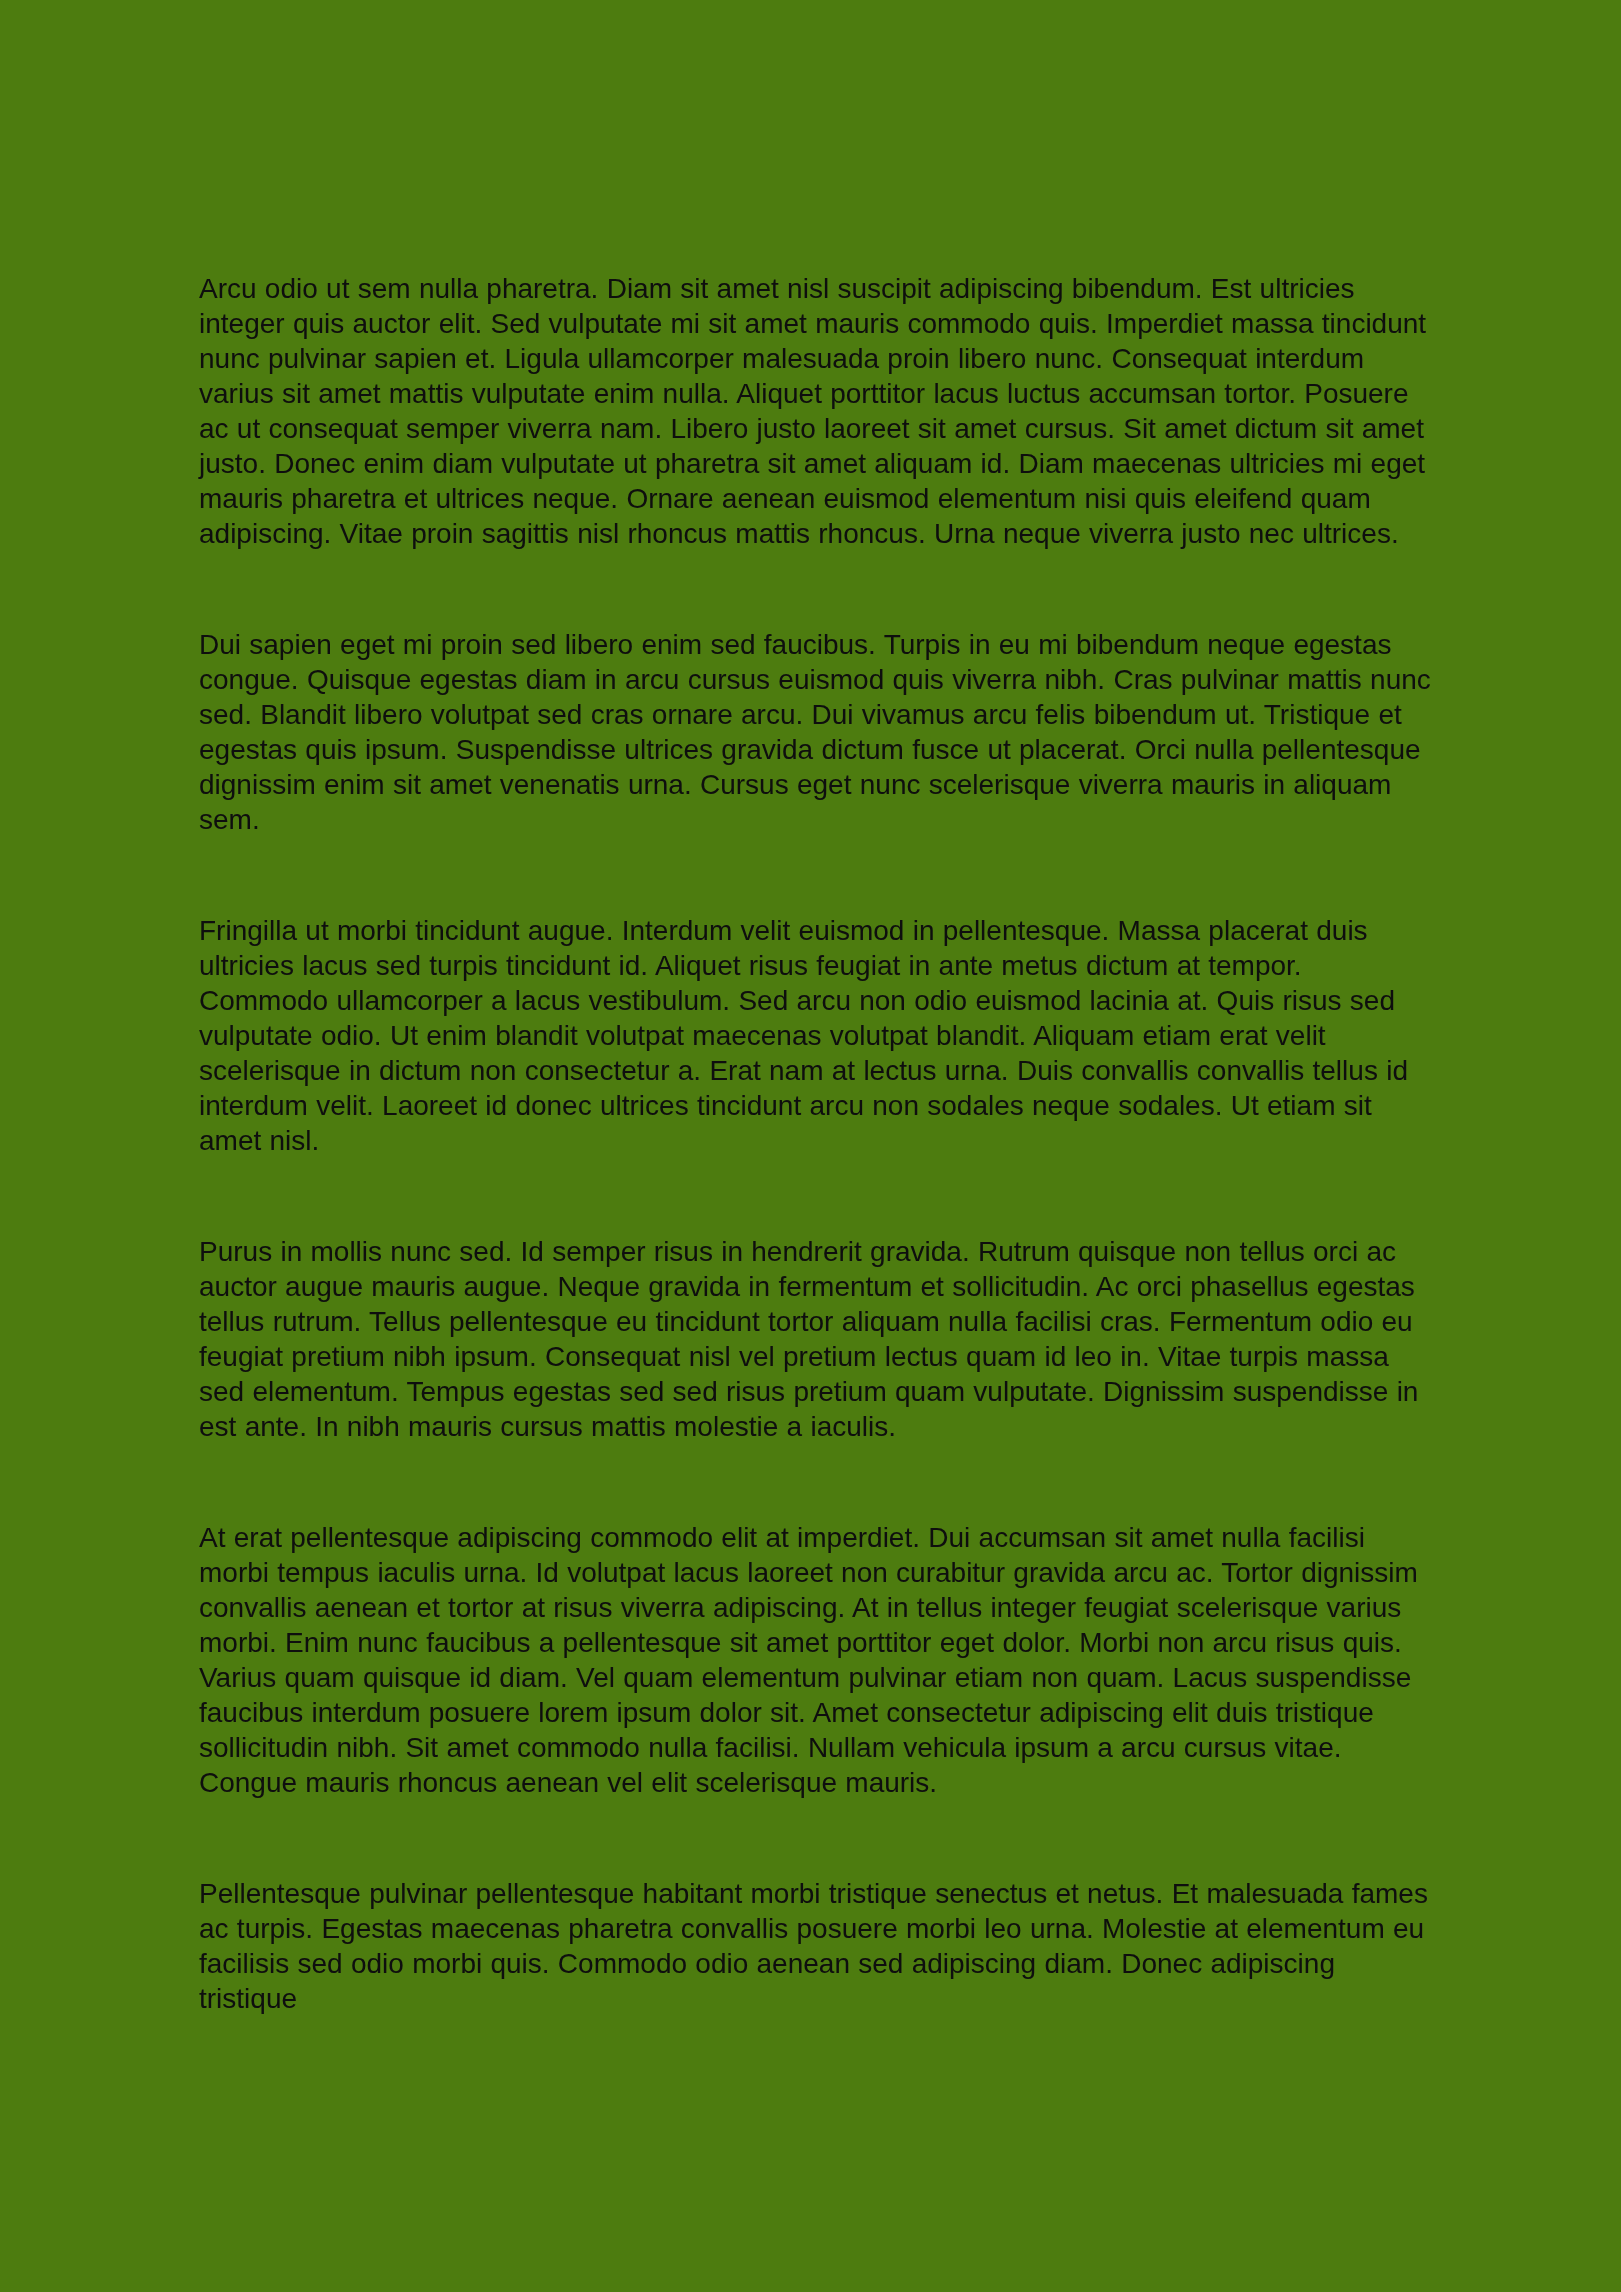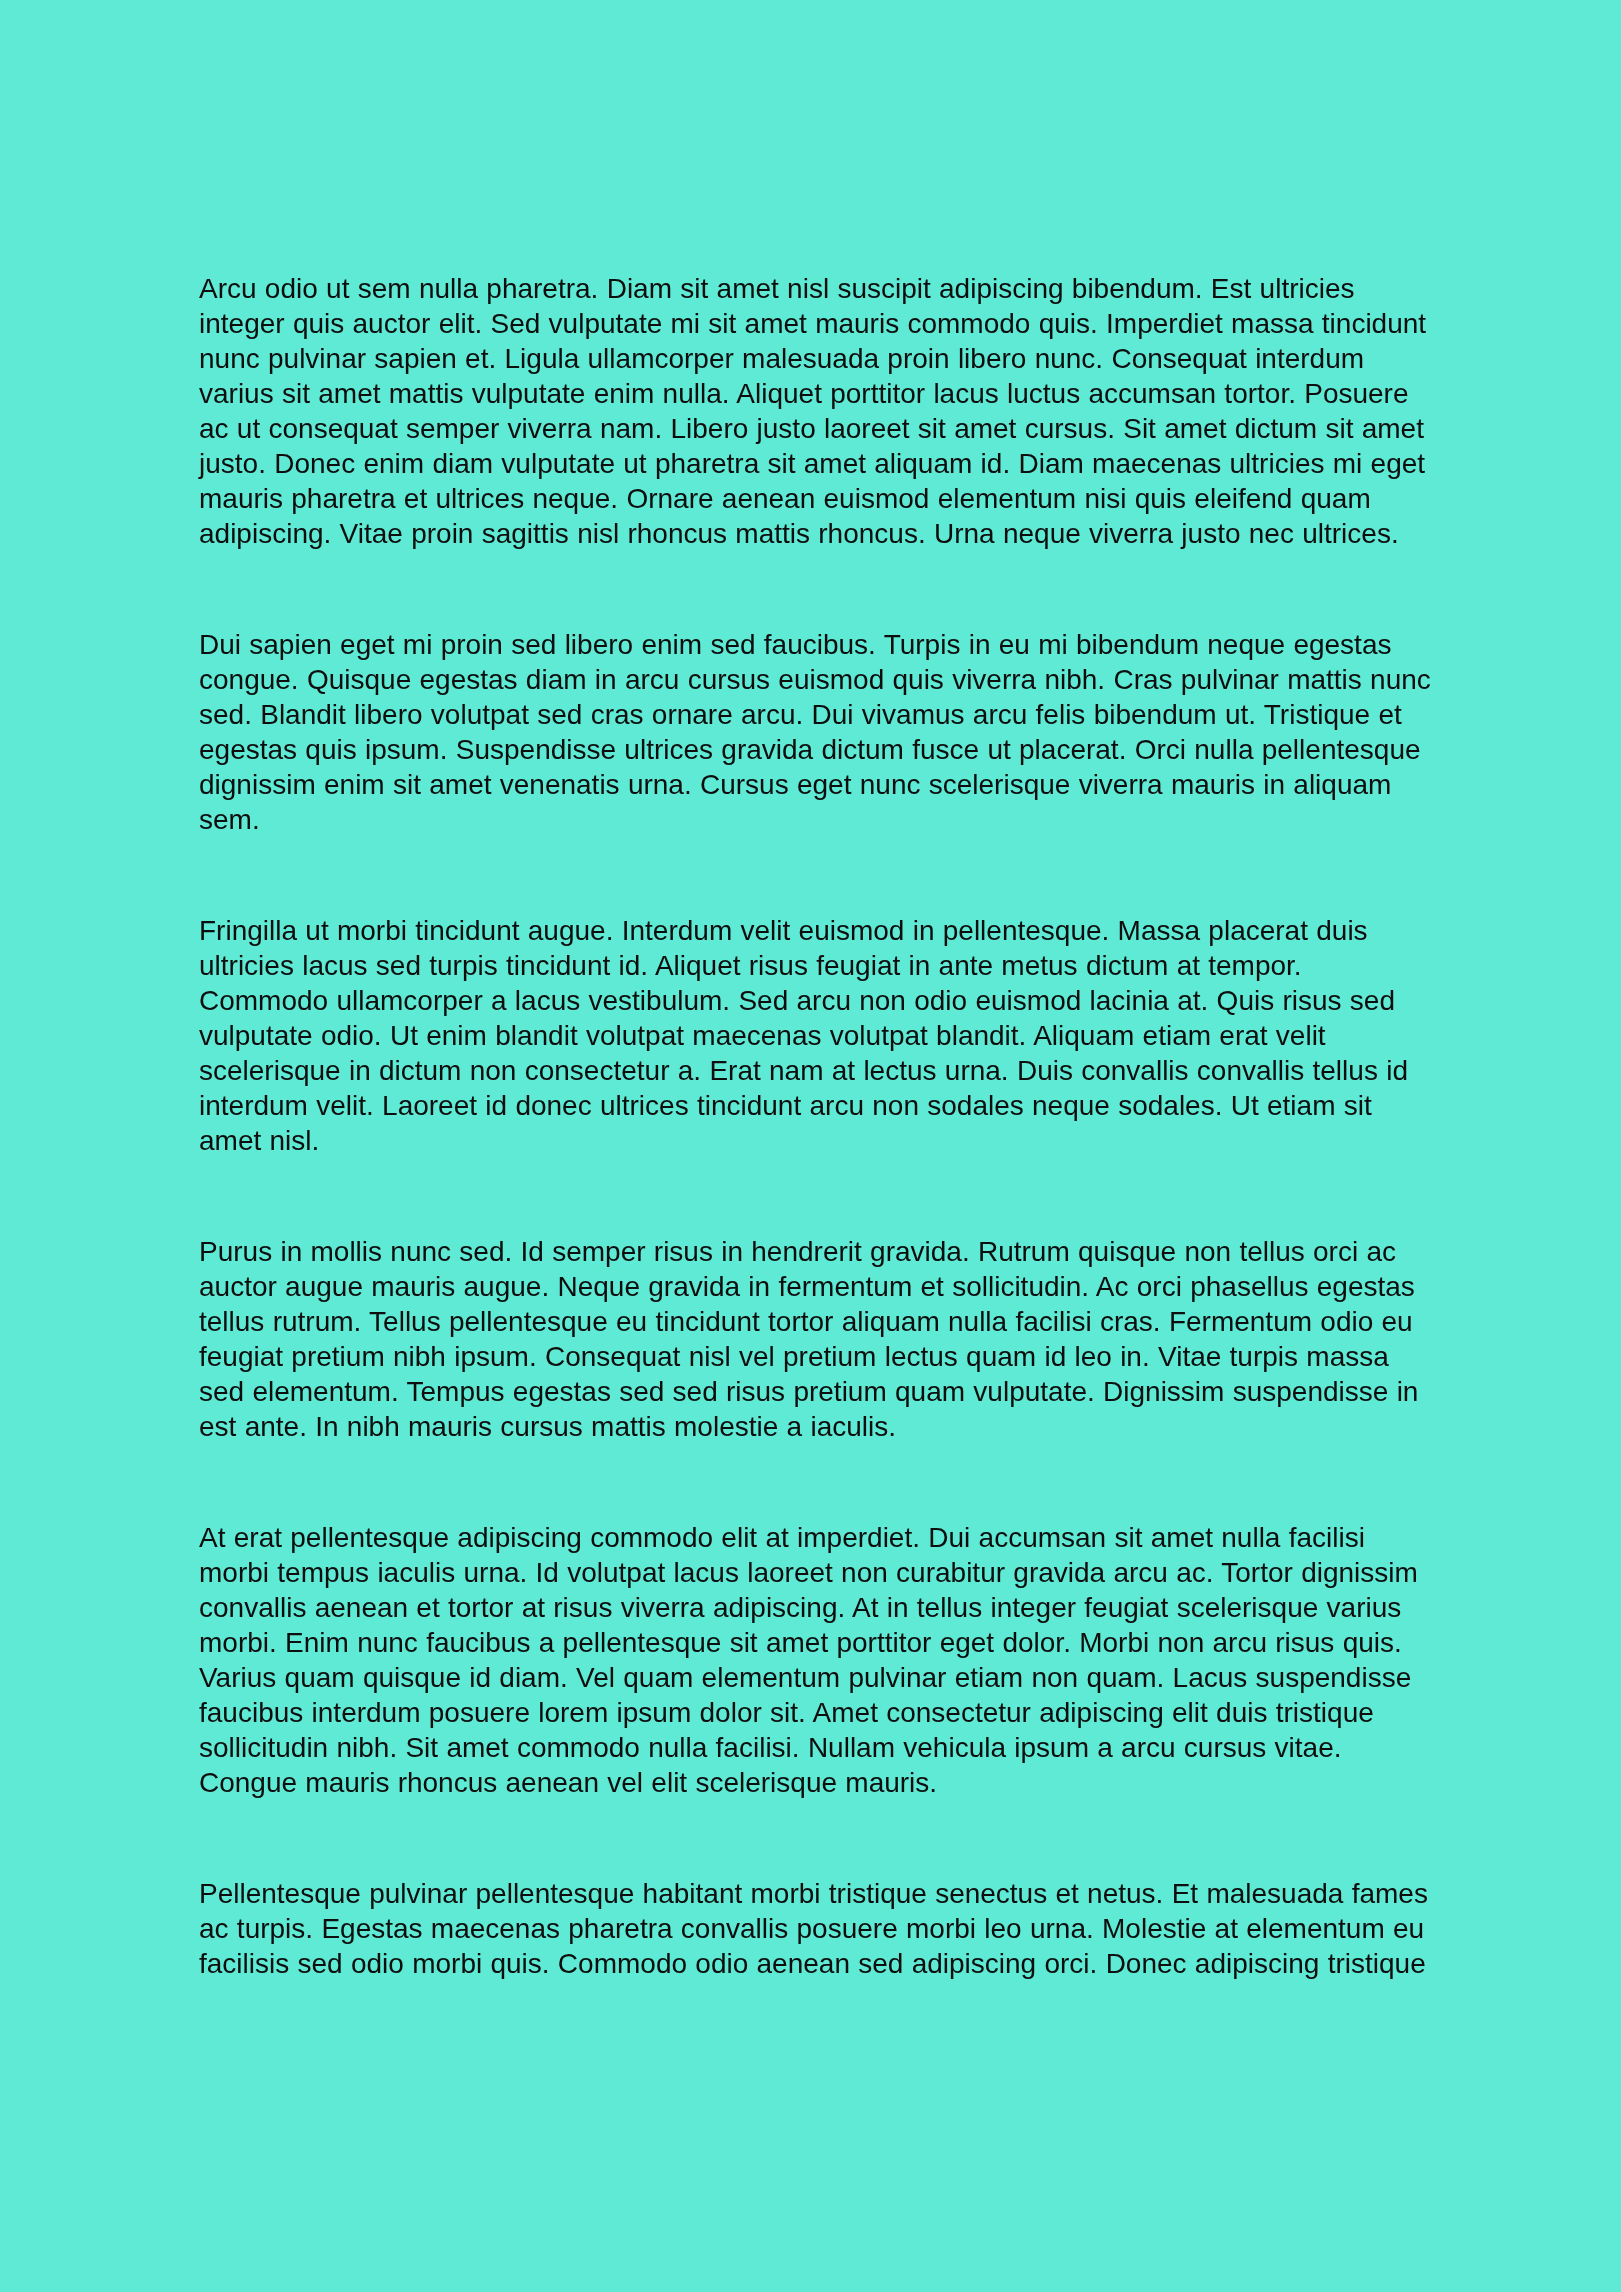--- a/index.html
+++ b/index.html
@@ -10,21 +10,21 @@
     body {
       width: 1621px;
       height: 2293px;
       overflow: hidden;
       font-family: "Liberation Sans", sans-serif;
     }
     .page {
       box-sizing: border-box;
       width: 1621px;
       height: 2293px;
-      background: #5eead4;
+      background: #4d7c0f;
       padding: 271px 190px 196px 199px;
     }
     .page p {
       margin: 0 0 76px 0;
       font-size: 28px;
       line-height: 35px;
       color: #0e0e0e;
       text-align: left;
       word-spacing: 0.5px;
     }
@@ -34,15 +34,15 @@
   </style>
 </head>
 <body>
 
 <div class="page">
   <p>Arcu odio ut sem nulla pharetra. Diam sit amet nisl suscipit adipiscing bibendum. Est ultricies integer quis auctor elit. Sed vulputate mi sit amet mauris commodo quis. Imperdiet massa tincidunt nunc pulvinar sapien et. Ligula ullamcorper malesuada proin libero nunc. Consequat interdum varius sit amet mattis vulputate enim nulla. Aliquet porttitor lacus luctus accumsan tortor. Posuere ac ut consequat semper viverra nam. Libero justo laoreet sit amet cursus. Sit amet dictum sit amet justo. Donec enim diam vulputate ut pharetra sit amet aliquam id. Diam maecenas ultricies mi eget mauris pharetra et ultrices neque. Ornare aenean euismod elementum nisi quis eleifend quam adipiscing. Vitae proin sagittis nisl rhoncus mattis rhoncus. Urna neque viverra justo nec ultrices.</p>
   <p>Dui sapien eget mi proin sed libero enim sed faucibus. Turpis in eu mi bibendum neque egestas congue. Quisque egestas diam in arcu cursus euismod quis viverra nibh. Cras pulvinar mattis nunc sed. Blandit libero volutpat sed cras ornare arcu. Dui vivamus arcu felis bibendum ut. Tristique et egestas quis ipsum. Suspendisse ultrices gravida dictum fusce ut placerat. Orci nulla pellentesque dignissim enim sit amet venenatis urna. Cursus eget nunc scelerisque viverra mauris in aliquam sem.</p>
   <p>Fringilla ut morbi tincidunt augue. Interdum velit euismod in pellentesque. Massa placerat duis ultricies lacus sed turpis tincidunt id. Aliquet risus feugiat in ante metus dictum at tempor. Commodo ullamcorper a lacus vestibulum. Sed arcu non odio euismod lacinia at. Quis risus sed vulputate odio. Ut enim blandit volutpat maecenas volutpat blandit. Aliquam etiam erat velit scelerisque in dictum non consectetur a. Erat nam at lectus urna. Duis convallis convallis tellus id interdum velit. Laoreet id donec ultrices tincidunt arcu non sodales neque sodales. Ut etiam sit amet nisl.</p>
   <p>Purus in mollis nunc sed. Id semper risus in hendrerit gravida. Rutrum quisque non tellus orci ac auctor augue mauris augue. Neque gravida in fermentum et sollicitudin. Ac orci phasellus egestas tellus rutrum. Tellus pellentesque eu tincidunt tortor aliquam nulla facilisi cras. Fermentum odio eu feugiat pretium nibh ipsum. Consequat nisl vel pretium lectus quam id leo in. Vitae turpis massa sed elementum. Tempus egestas sed sed risus pretium quam vulputate. Dignissim suspendisse in est ante. In nibh mauris cursus mattis molestie a iaculis.</p>
   <p>At erat pellentesque adipiscing commodo elit at imperdiet. Dui accumsan sit amet nulla facilisi morbi tempus iaculis urna. Id volutpat lacus laoreet non curabitur gravida arcu ac. Tortor dignissim convallis aenean et tortor at risus viverra adipiscing. At in tellus integer feugiat scelerisque varius morbi. Enim nunc faucibus a pellentesque sit amet porttitor eget dolor. Morbi non arcu risus quis. Varius quam quisque id diam. Vel quam elementum pulvinar etiam non quam. Lacus suspendisse faucibus interdum posuere lorem ipsum dolor sit. Amet consectetur adipiscing elit duis tristique sollicitudin nibh. Sit amet commodo nulla facilisi. Nullam vehicula ipsum a arcu cursus vitae. Congue mauris rhoncus aenean vel elit scelerisque mauris.</p>
-  <p>Pellentesque pulvinar pellentesque habitant morbi tristique senectus et netus. Et malesuada fames ac turpis. Egestas maecenas pharetra convallis posuere morbi leo urna. Molestie at elementum eu facilisis sed odio morbi quis. Commodo odio aenean sed adipiscing orci. Donec adipiscing tristique</p>
+  <p>Pellentesque pulvinar pellentesque habitant morbi tristique senectus et netus. Et malesuada fames ac turpis. Egestas maecenas pharetra convallis posuere morbi leo urna. Molestie at elementum eu facilisis sed odio morbi quis. Commodo odio aenean sed adipiscing diam. Donec adipiscing tristique</p>
 </div>
 
 
 </body></html>

